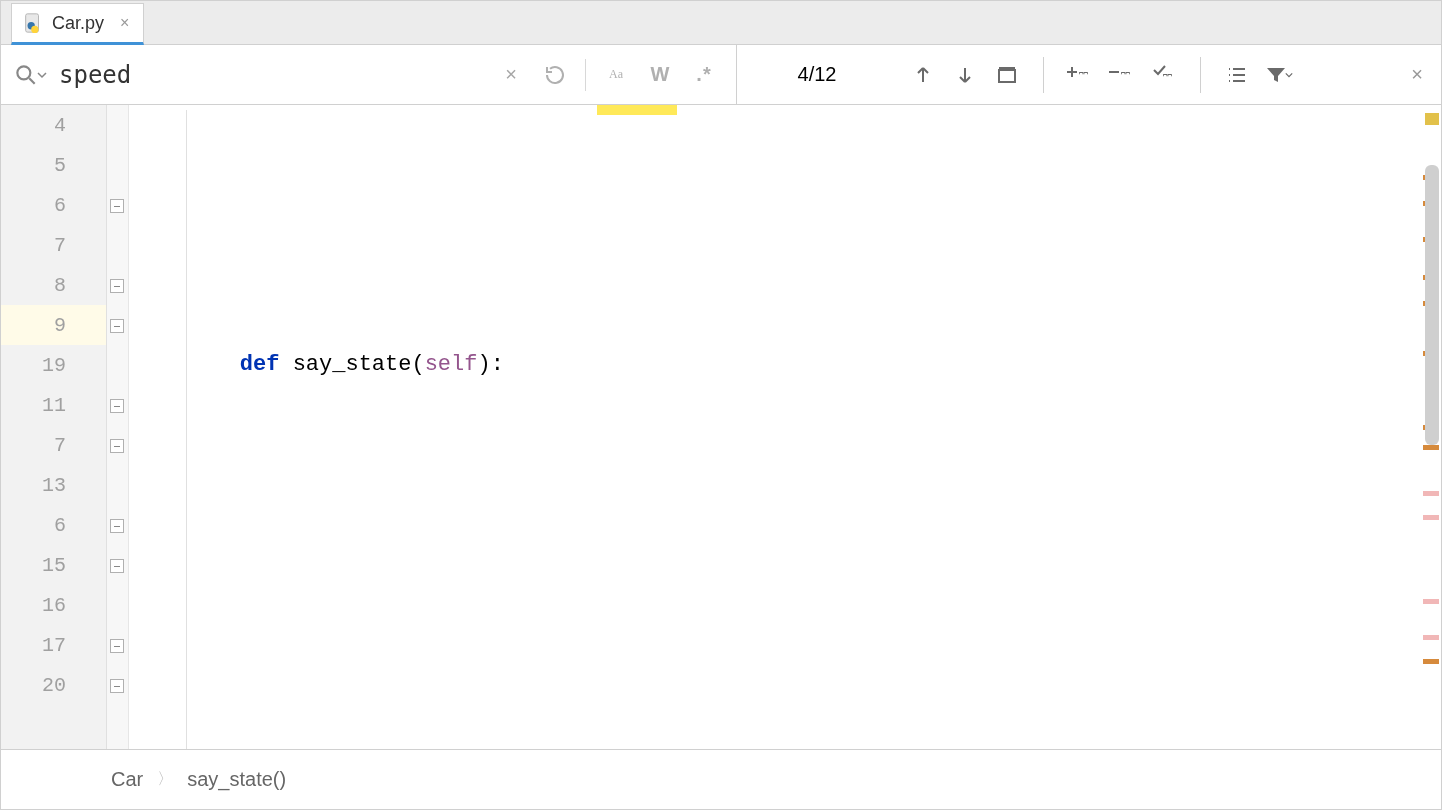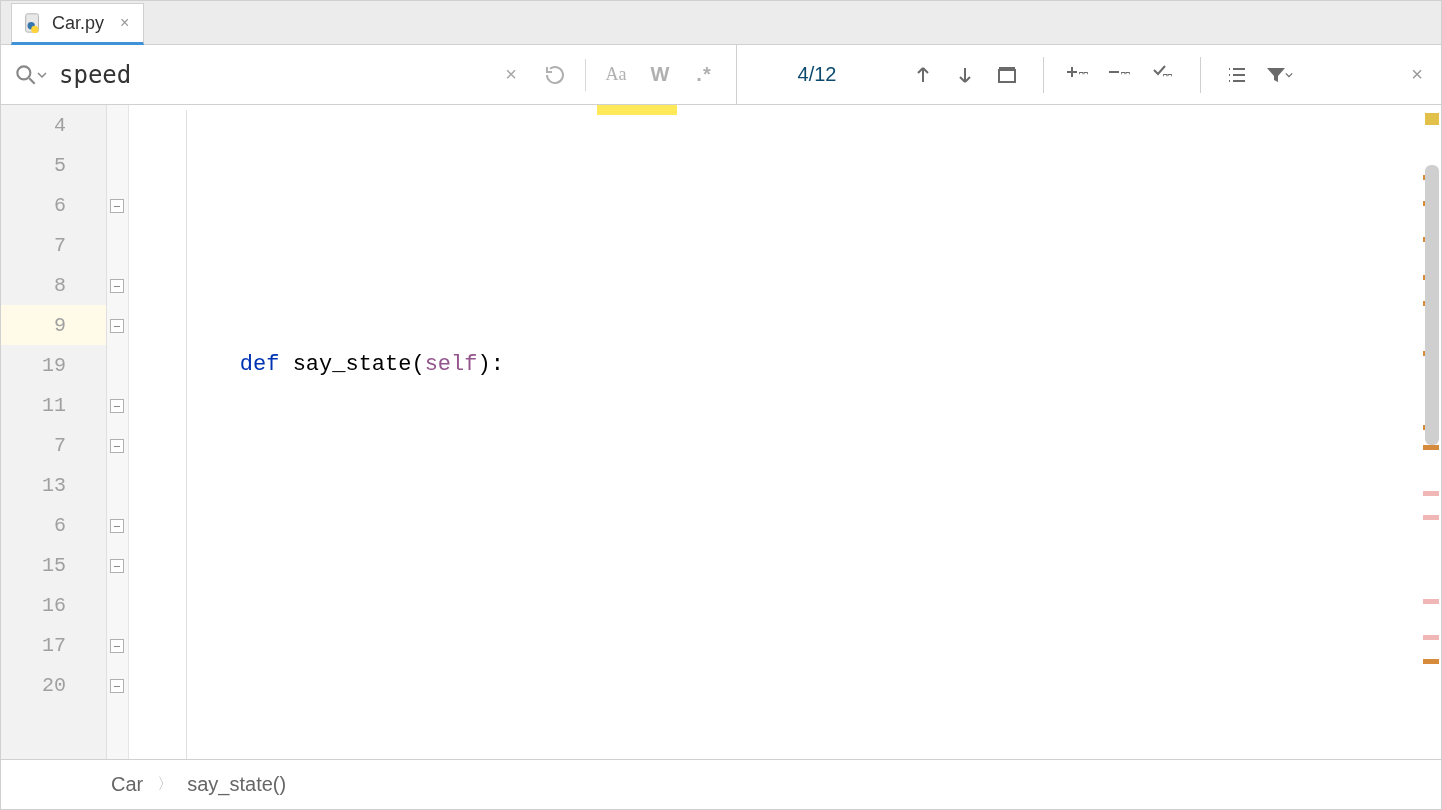--- a/index.html
+++ b/index.html
@@ -8,50 +8,50 @@
 .tab { display: flex; align-items: center; height: 42px; background: #fff; padding: 0 14px 0 10px; border: 1px solid #d0d0d0; border-bottom: 3px solid #3f92d7; font-size: 18px; color: #333; gap: 8px; position: relative; top: 1px; }
 .tab-close { color: #999; font-size: 16px; margin-left: 8px; cursor: pointer; }
 .search-bar { height: 60px; border-bottom: 1px solid #d0d0d0; display: flex; align-items: stretch; }
 .search-left { flex: 0 0 736px; display: flex; align-items: center; border-right: 1px solid #d0d0d0; }
 .search-icon-wrap { width: 58px; display: flex; align-items: center; justify-content: center; color: #888; }
 .search-input { flex: 1; border: none; outline: none; font-size: 24px; font-family: Menlo, Consolas, monospace; color: #333; background: transparent; height: 100%; }
 .search-actions { display: flex; align-items: center; gap: 8px; padding-right: 14px; }
 .sb-btn { display: flex; align-items: center; justify-content: center; width: 36px; height: 36px; color: #a6a6a6; cursor: pointer; font-size: 20px; }
 .sb-sep { width: 1px; height: 32px; background: #d8d8d8; margin: 0 4px; }
 .search-right { flex: 1; display: flex; align-items: center; }
-.match-info { width: 160px; text-align: center; font-size: 20px; color: #0c4a6e; }
+.match-info { width: 160px; text-align: center; font-size: 20px; color: #000000; }
 .nav-group { display: flex; align-items: center; gap: 10px; margin-left: 10px; }
 .ico { color: #6a6a6a; cursor: pointer; display: flex; align-items: center; justify-content: center; width: 32px; height: 32px; }
 .vsep { width: 1px; height: 36px; background: #d0d0d0; margin: 0 10px; }
 .close-search { margin-left: auto; margin-right: 18px; color: #999; font-size: 20px; cursor: pointer; }
 .editor { display: flex; height: 660px; position: relative; font-family: Menlo, Consolas, "Courier New", monospace; font-size: 22px; }
 .gutter { width: 106px; background: #f2f2f2; border-right: 1px solid #e0e0e0; }
 .gutter-line { height: 40px; display: flex; align-items: center; justify-content: flex-end; padding-right: 40px; color: #a0a0a0; font-size: 20px; position: relative; }
 .fold-strip { width: 22px; position: absolute; left: 106px; top: 0; bottom: 0; background: #f7f7f7; border-right: 1px solid #e6e6e6; }
 .fold-mark { position: absolute; left: 3px; width: 14px; height: 14px; border: 1px solid #b0b0b0; background: #fff; }
 .fold-mark::after { content: ""; position: absolute; left: 3px; right: 3px; top: 6px; border-top: 1px solid #888; }
 .indent-strip { position: absolute; left: 128px; top: 0; bottom: 0; width: 60px; }
 .indent-guide { position: absolute; top: 5px; bottom: 5px; width: 1px; background: #e0e0e0; }
 .code { padding-left: 80px; flex: 1; position: relative; line-height: 40px; white-space: pre; }
 .code-line { height: 40px; position: relative; }
 .hl { background: #ffe959; }
-.kw { color: #0033b3; }
+.kw { color: #0033b3; font-weight: bold; }
 .self { color: #94558d; }
 .fn { color: #000; }
 .num { color: #1750eb; }
 .marker-strip { position: absolute; right: 0; top: 0; bottom: 0; width: 20px; }
 .marker { position: absolute; right: 2px; width: 16px; height: 5px; }
 .marker.yellow { background: #e2c14a; }
 .marker.orange { background: #d68a3c; }
 .marker.pink { background: #f1b7b7; }
 .scroll-thumb { position: absolute; right: 2px; top: 60px; width: 14px; height: 280px; background: #cfcfcf; border-radius: 6px; }
-.status-bar { position: absolute; bottom: 0; left: 0; right: 0; height: 50px; border-top: 1px solid #d0d0d0; background: #fff; display: flex; align-items: center; padding-left: 110px; font-size: 20px; color: #666; gap: 14px; }
+.status-bar { position: absolute; bottom: 0; left: 0; right: 0; height: 60px; border-top: 1px solid #d0d0d0; background: #fff; display: flex; align-items: center; padding-left: 110px; font-size: 20px; color: #666; gap: 14px; }
 .crumb-sep { color: #bbb; font-size: 16px; }
 .py-icon { width: 22px; height: 22px; position: relative; }
-.aa-label { font-family: Georgia, serif; font-size: 18px; color: #b0b0b0; }
+.aa-label { font-family: Georgia, serif; font-size: 12px; color: #b0b0b0; }
 .w-label { font-size: 20px; color: #b0b0b0; font-weight: 600; }
 .regex-label { font-size: 20px; color: #b0b0b0; font-weight: 700; letter-spacing: 1px; }
 .top-highlight-stub { position: absolute; left: 490px; top: 0; width: 80px; height: 10px; background: #ffe959; }
 </style>
 </head>
 <body>
 
 <div class="tab-bar">
   <div class="tab">
     <span class="py-icon">

